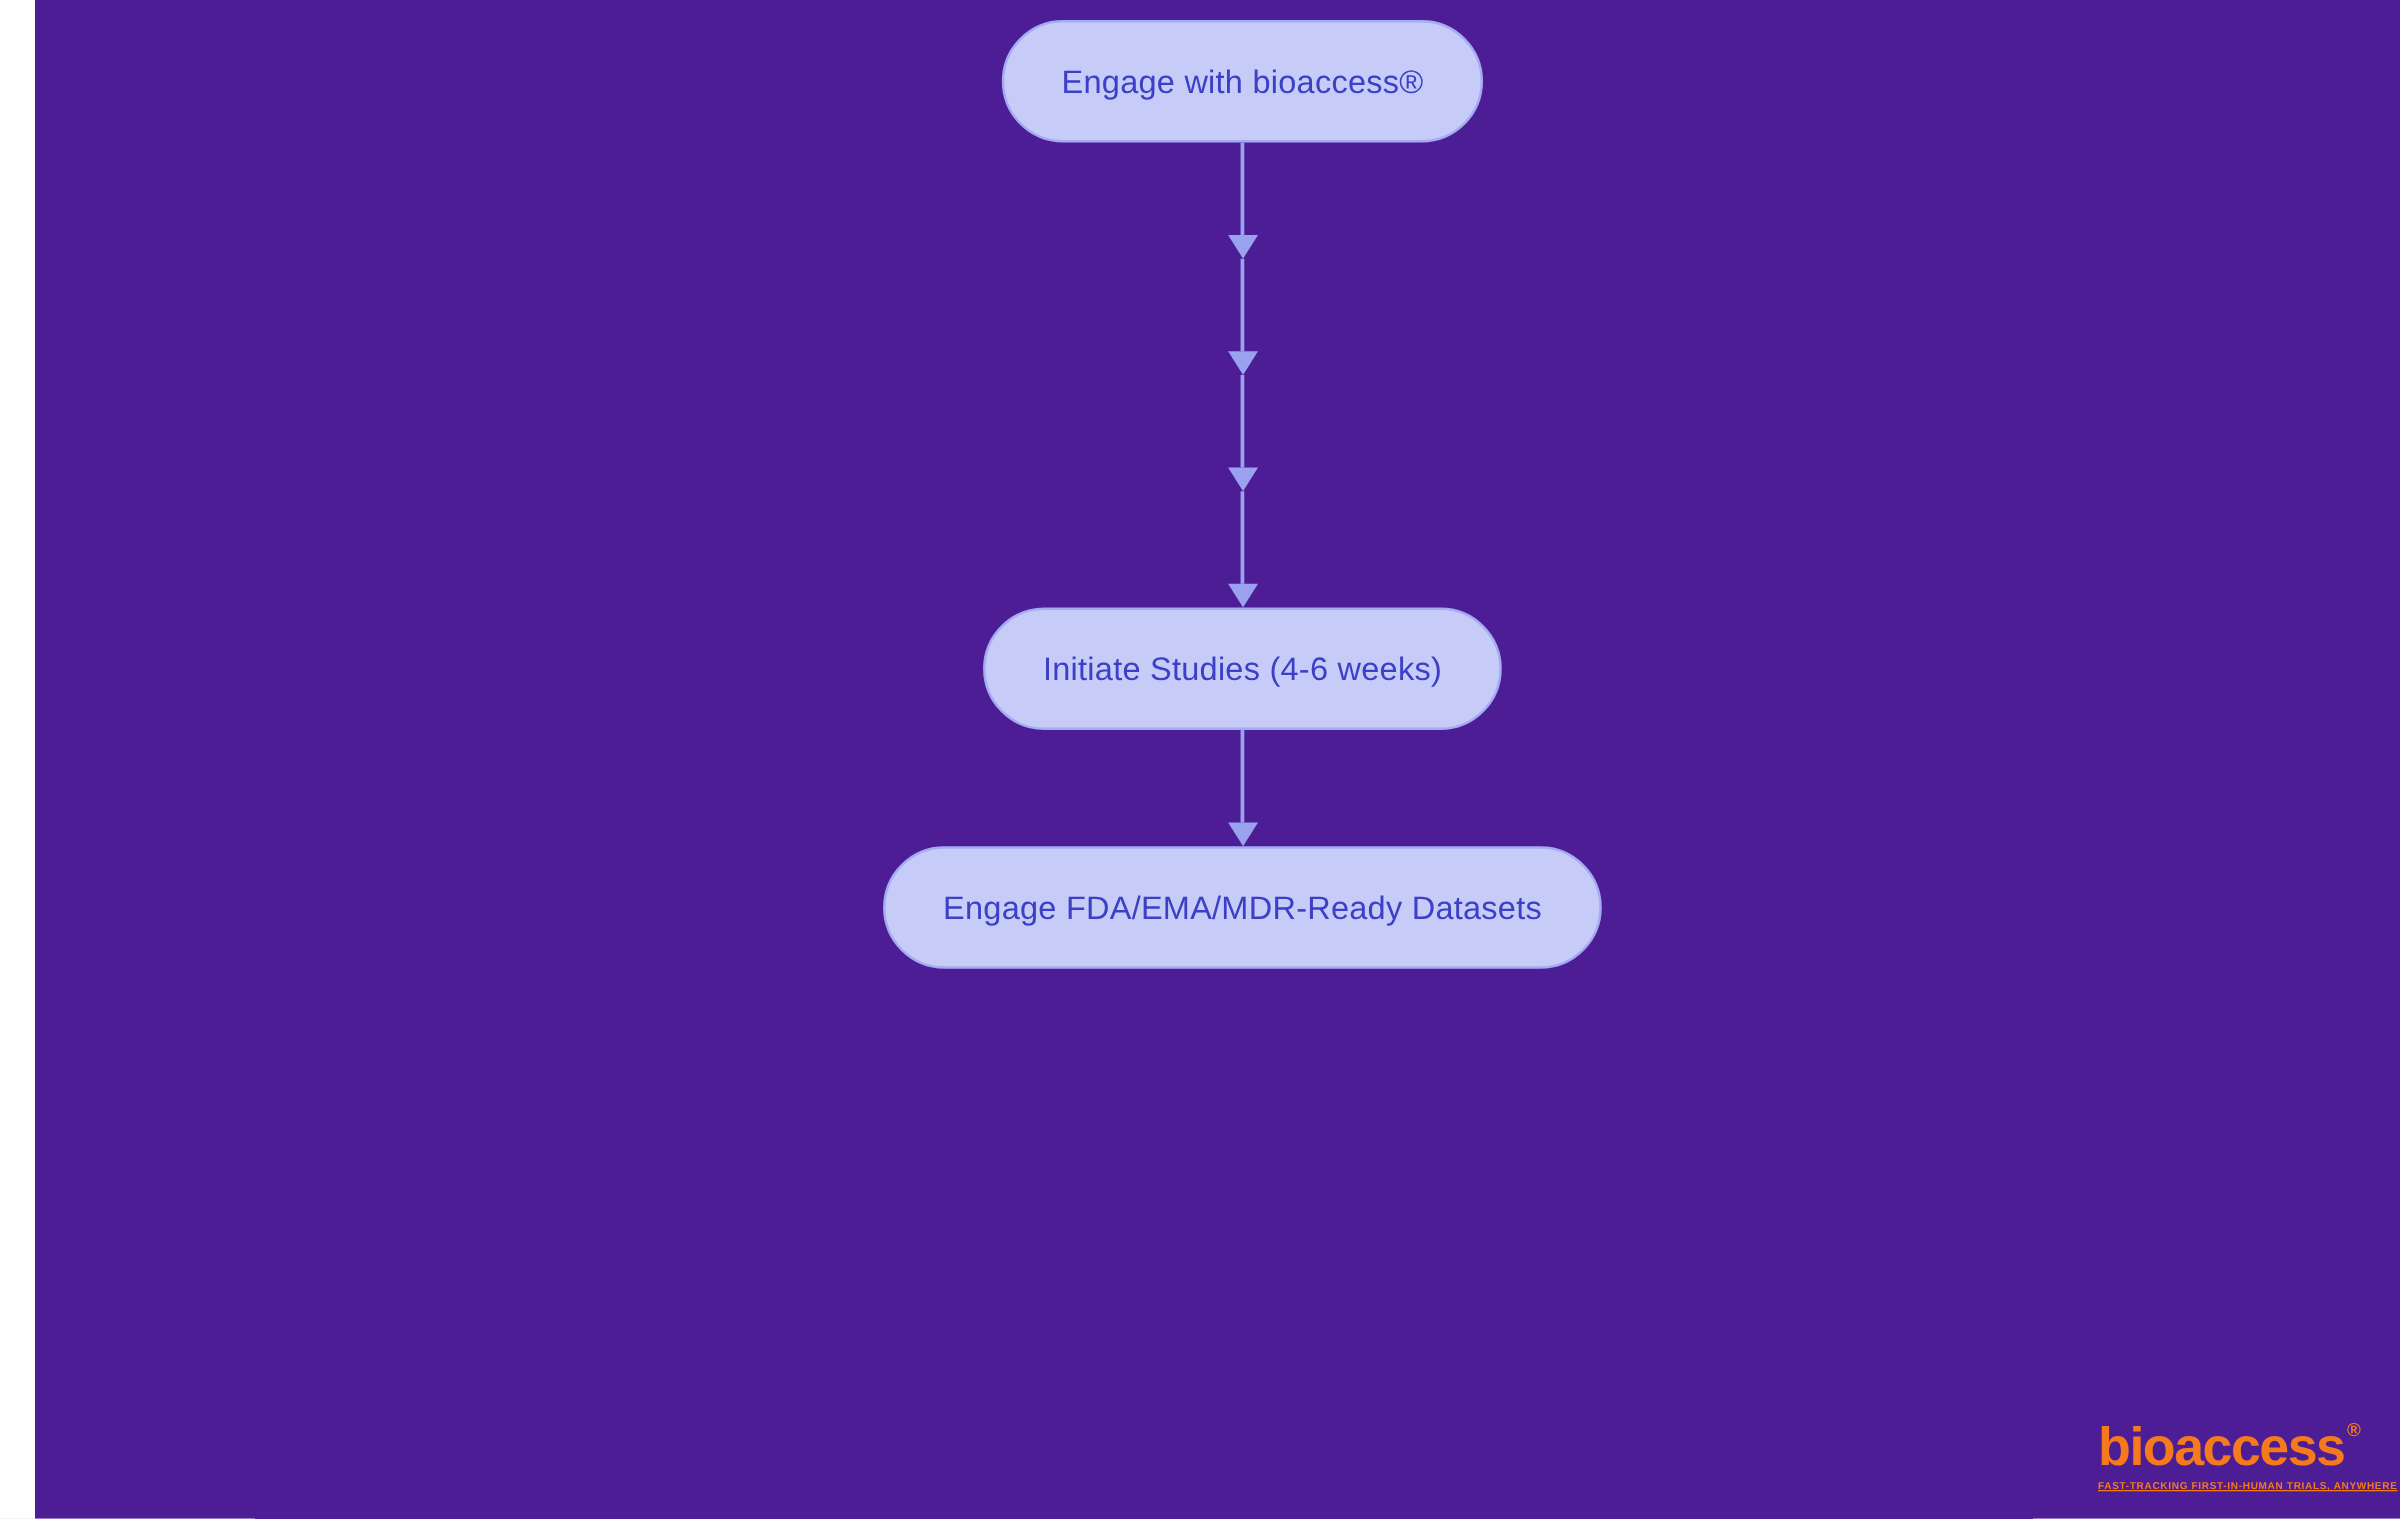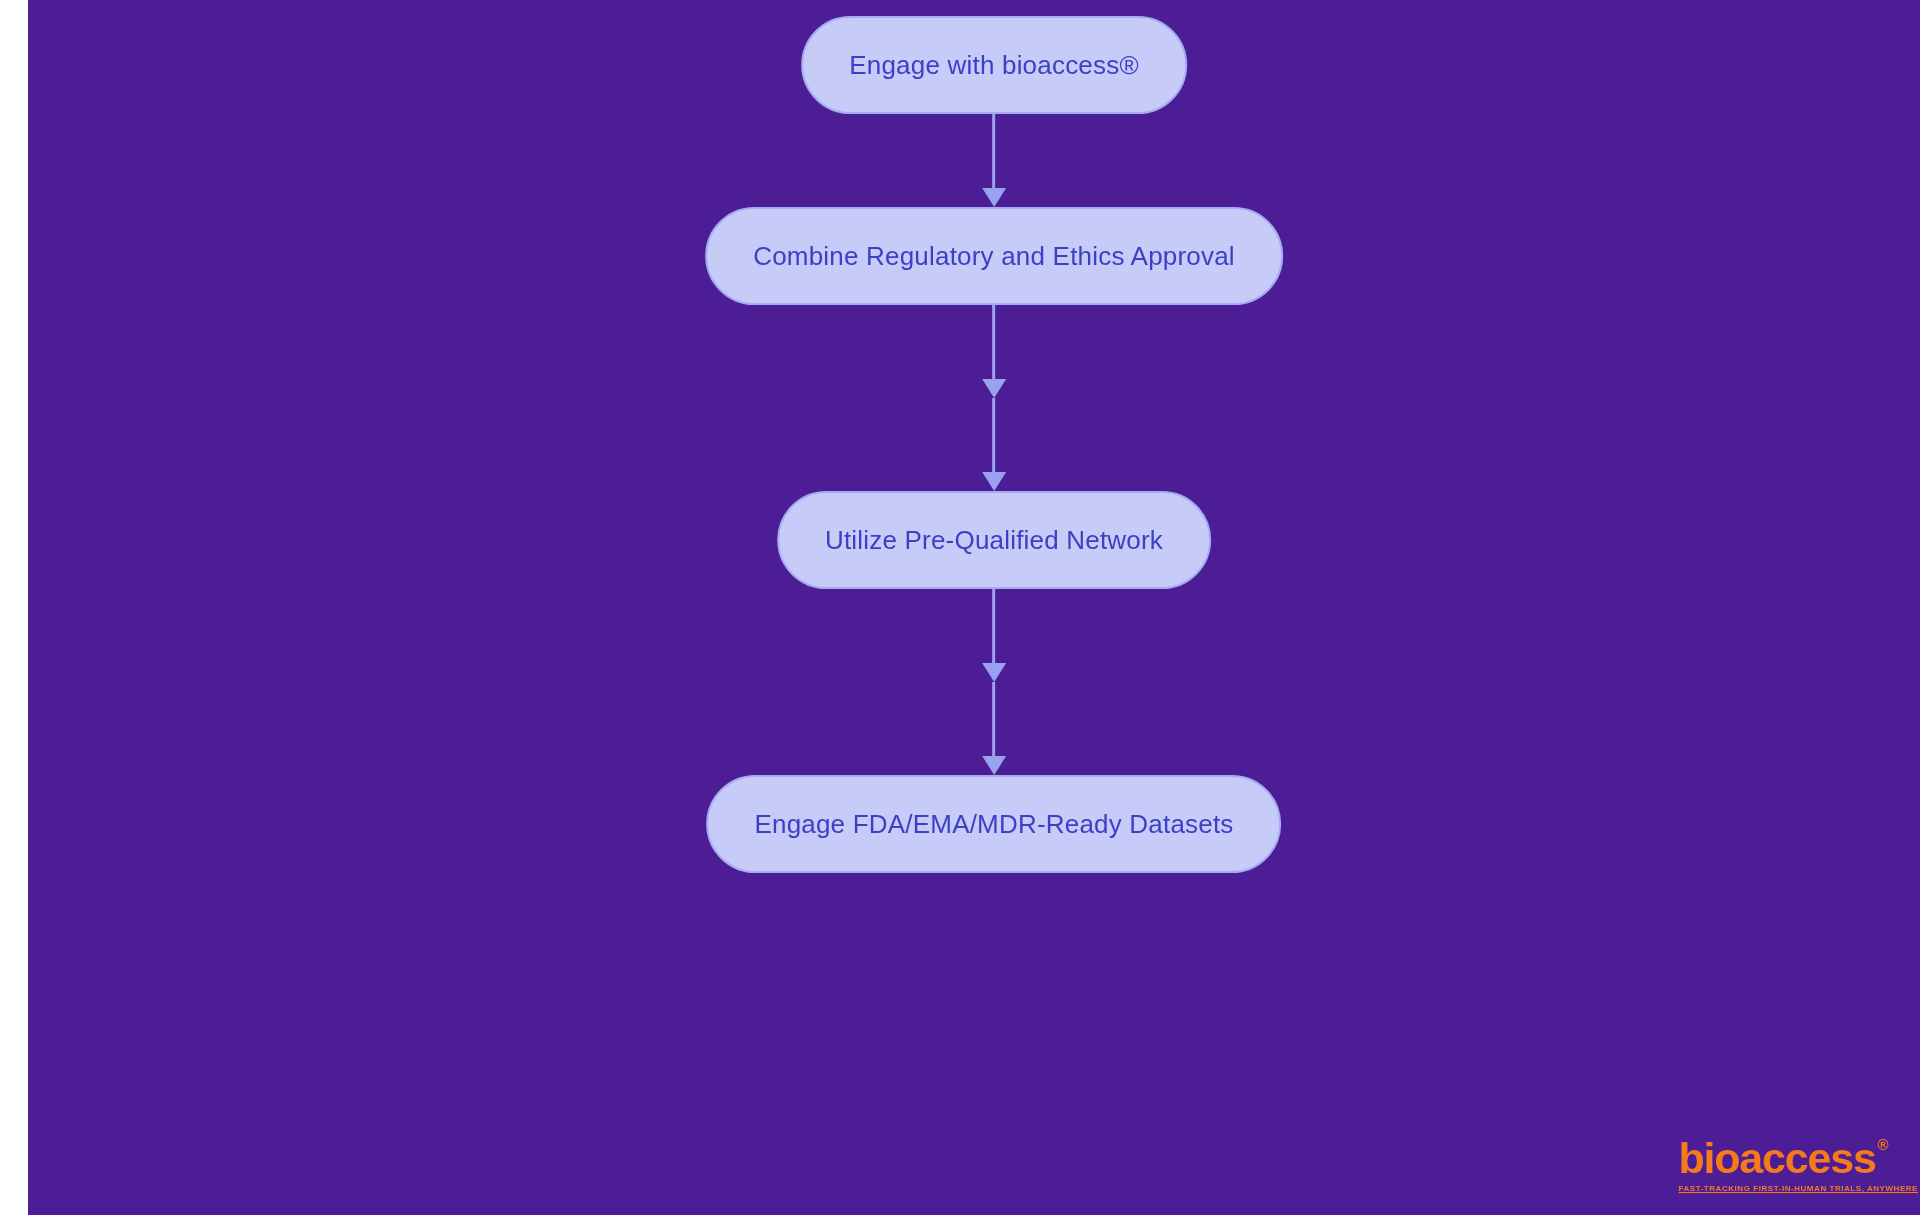--- a/index.html
+++ b/index.html
@@ -105,40 +105,39 @@
 
   <div class="flow">
 
     <div class="node n1">Engage with bioaccess®</div>
 
     <div class="arrow">
       <div class="shaft"></div>
       <div class="head"></div>
     </div>
 
-    <div class="node n2">Combine Regulatory and Ethics Approval</div>
 
     <div class="arrow">
       <div class="shaft"></div>
       <div class="head"></div>
     </div>
 
 
     <div class="arrow">
       <div class="shaft"></div>
       <div class="head"></div>
     </div>
 
-    <div class="node n4">Utilize Pre-Qualified Network</div>
 
     <div class="arrow">
       <div class="shaft"></div>
       <div class="head"></div>
     </div>
 
+    <div class="node n5">Initiate Studies (4-6 weeks)</div>
 
     <div class="arrow">
       <div class="shaft"></div>
       <div class="head"></div>
     </div>
 
     <div class="node n6">Engage FDA/EMA/MDR-Ready Datasets</div>
 
   </div>
 

